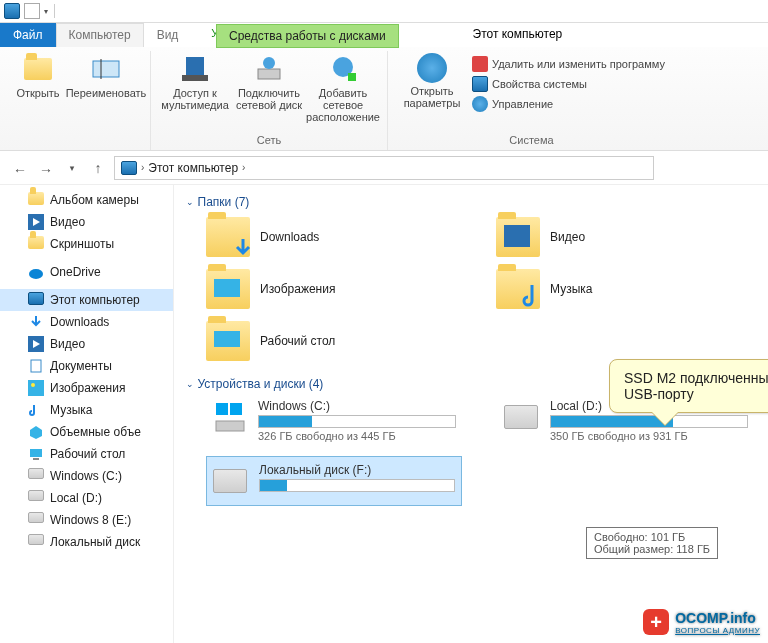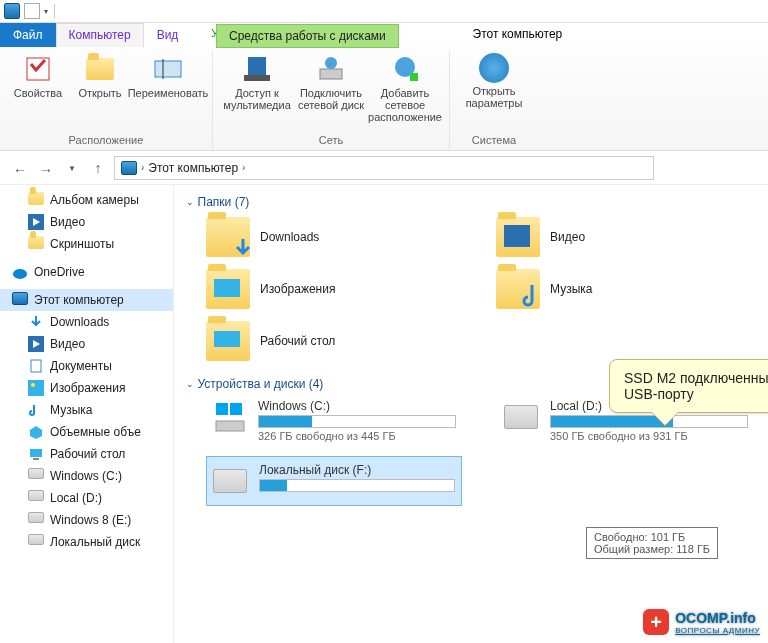--- a/index.html
+++ b/index.html
@@ -3,21 +3,21 @@
 <meta charset="utf-8">
 <style>
 * { box-sizing: border-box; margin: 0; padding: 0; }
 body { font-family: "Segoe UI", Tahoma, sans-serif; font-size: 12px; background: #fff; width: 768px; height: 643px; overflow: hidden; position: relative; }
 .topbar { height: 23px; background: #fff; border-bottom: 1px solid #ddd; display: flex; align-items: center; padding: 0 4px; gap: 4px; }
 .topbar .ficon { width: 16px; height: 16px; }
 .topbar .chev { font-size: 8px; color: #555; }
 .tabrow { height: 24px; display: flex; align-items: stretch; background: #fff; }
 .tabrow .tab { padding: 4px 12px; font-size: 12px; border: 1px solid transparent; cursor: default; }
 .tabrow .tab.file { background: #1979ca; color: #fff; }
-.tabrow .tab.plain { color: #6d28d9; }
+.tabrow .tab.plain { color: #737373; }
 .tabrow .tab.mgmt { background: #a6e07f; color: #222; border: 1px solid #7fc95a; }
 .tabrow .mgmtlabel { padding: 4px 12px; color: #1a8f1a; font-size: 11px; }
 .tabrow .wintitle { padding: 4px 12px; color: #000; }
 .ribbon { height: 104px; background: linear-gradient(#fdfdfd,#f5f5f5); border-bottom: 1px solid #ddd; display: flex; align-items: stretch; padding-top: 4px; }
 .rgroup { display: flex; flex-direction: column; justify-content: space-between; border-right: 1px solid #e5e5e5; padding: 0 8px 2px; }
 .rgroup .btns { display: flex; gap: 2px; align-items: flex-start; }
 .rbtn { display: flex; flex-direction: column; align-items: center; width: 60px; text-align: center; font-size: 11px; color: #444; cursor: default; padding: 2px; }
 .rbtn.big { width: 72px; }
 .rbtn .ricon { width: 32px; height: 32px; margin-bottom: 2px; display: flex; align-items: center; justify-content: center; }
 .rgroup .glabel { text-align: center; font-size: 11px; color: #666; padding: 2px 0; }
@@ -26,21 +26,21 @@
 .rlist .it .mi { width: 16px; height: 16px; }
 .navbar { height: 34px; display: flex; align-items: center; gap: 6px; padding: 0 10px; border-bottom: 1px solid #eee; }
 .navbar .narrow { width: 20px; height: 20px; display: flex; align-items: center; justify-content: center; color: #555; cursor: default; font-size: 14px; }
 .navbar .crumb { display: flex; align-items: center; gap: 4px; border: 1px solid #ccc; height: 24px; padding: 0 6px; flex: 1; max-width: 540px; }
 .navbar .crumb .seg { font-size: 12px; color: #222; cursor: default; }
 .navbar .crumb .sep { font-size: 10px; color: #555; }
 .main { display: flex; height: 458px; }
 .sidebar { width: 174px; border-right: 1px solid #eee; overflow: hidden; padding-top: 4px; }
 .sitem { display: flex; align-items: center; gap: 6px; height: 22px; padding-left: 28px; font-size: 12px; color: #222; cursor: default; white-space: nowrap; }
 .sitem.sel { background: #d1e8ff; }
-.sitem.group { padding-left: 12px; margin-top: 6px; font-weight: normal; }
+.sitem.group { padding-left: 28px; margin-top: 6px; font-weight: normal; }
 .sitem .sicon { width: 16px; height: 16px; flex-shrink: 0; }
 .content { flex: 1; padding: 8px 12px; position: relative; overflow: hidden; }
 .sect { margin-bottom: 8px; }
 .sect .shead { display: flex; align-items: center; gap: 4px; color: #1a4d8f; font-size: 12px; cursor: default; padding: 2px 0; }
 .sect .shead .chev { font-size: 9px; }
 .fgrid { display: flex; flex-wrap: wrap; gap: 0 60px; padding-left: 20px; }
 .fitem { display: flex; align-items: center; gap: 10px; width: 230px; height: 52px; cursor: default; }
 .fitem .fbig { width: 44px; height: 40px; position: relative; }
 .fitem .fn { font-size: 12px; color: #222; }
 .dgrid { display: flex; flex-wrap: wrap; gap: 8px 36px; padding-left: 20px; }
@@ -87,44 +87,34 @@
   </div>
   <div class="tab mgmt" style="position:absolute;left:216px;top:24px">Средства работы с дисками</div>
   <div class="wintitle" style="margin-left:176px">Этот компьютер</div>
 </div>
 
 <div class="ribbon">
   <div class="rgroup">
     <div class="btns">
       <div class="rbtn">
           <div class="ricon">
-            <svg width="26" height="26">
-              <rect x="2" y="2" width="22" height="22" fill="#fff" stroke="#c33"></rect>
-              <path d="M6 8 L11 14 L20 4" stroke="#c33" stroke-width="3" fill="none"></path>
-            </svg>
-          </div>
-          <span>Свойства</span>
-        </div>
-      <div class="rbtn">
-          <div class="ricon">
             <div class="folder" style="width:28px;height:22px"></div>
           </div>
           <span>Открыть</span>
         </div>
       <div class="rbtn big">
           <div class="ricon">
             <svg width="30" height="24">
               <rect x="2" y="4" width="26" height="16" fill="#cde6f7" stroke="#3a8bc9"></rect>
               <line x1="10" y1="2" x2="10" y2="22" stroke="#333"></line>
             </svg>
           </div>
           <span>Переименовать</span>
         </div>
     </div>
-    <div class="glabel">Расположение</div>
   </div>
   <div class="rgroup">
     <div class="btns">
       <div class="rbtn big">
           <div class="ricon">
             <svg width="30" height="28">
               <rect x="6" y="2" width="18" height="18" fill="#2a6fb0"></rect>
               <rect x="2" y="20" width="26" height="6" fill="#555"></rect>
             </svg>
           </div>
@@ -150,20 +140,34 @@
         </div>
     </div>
     <div class="glabel">Сеть</div>
   </div>
   <div class="rgroup" style="border-right:none">
     <div class="btns">
       <div class="rbtn big">
           <div class="ricon mi-gear" style="width:30px;height:30px"></div>
           <span>Открыть параметры</span>
         </div>
+      <div class="rlist">
+        <div class="it">
+            <div class="mi" style="background:#d44;border-radius:2px"></div>
+            <span>Удалить или изменить программу</span>
+          </div>
+        <div class="it">
+            <div class="mi mi-monitor"></div>
+            <span>Свойства системы</span>
+          </div>
+        <div class="it">
+            <div class="mi mi-gear"></div>
+            <span>Управление</span>
+          </div>
+      </div>
     </div>
     <div class="glabel">Система</div>
   </div>
 </div>
 
 <div class="navbar">
   <div class="narrow">←</div>
   <div class="narrow">→</div>
   <div class="narrow" style="font-size:9px">▾</div>
   <div class="narrow">↑</div>

